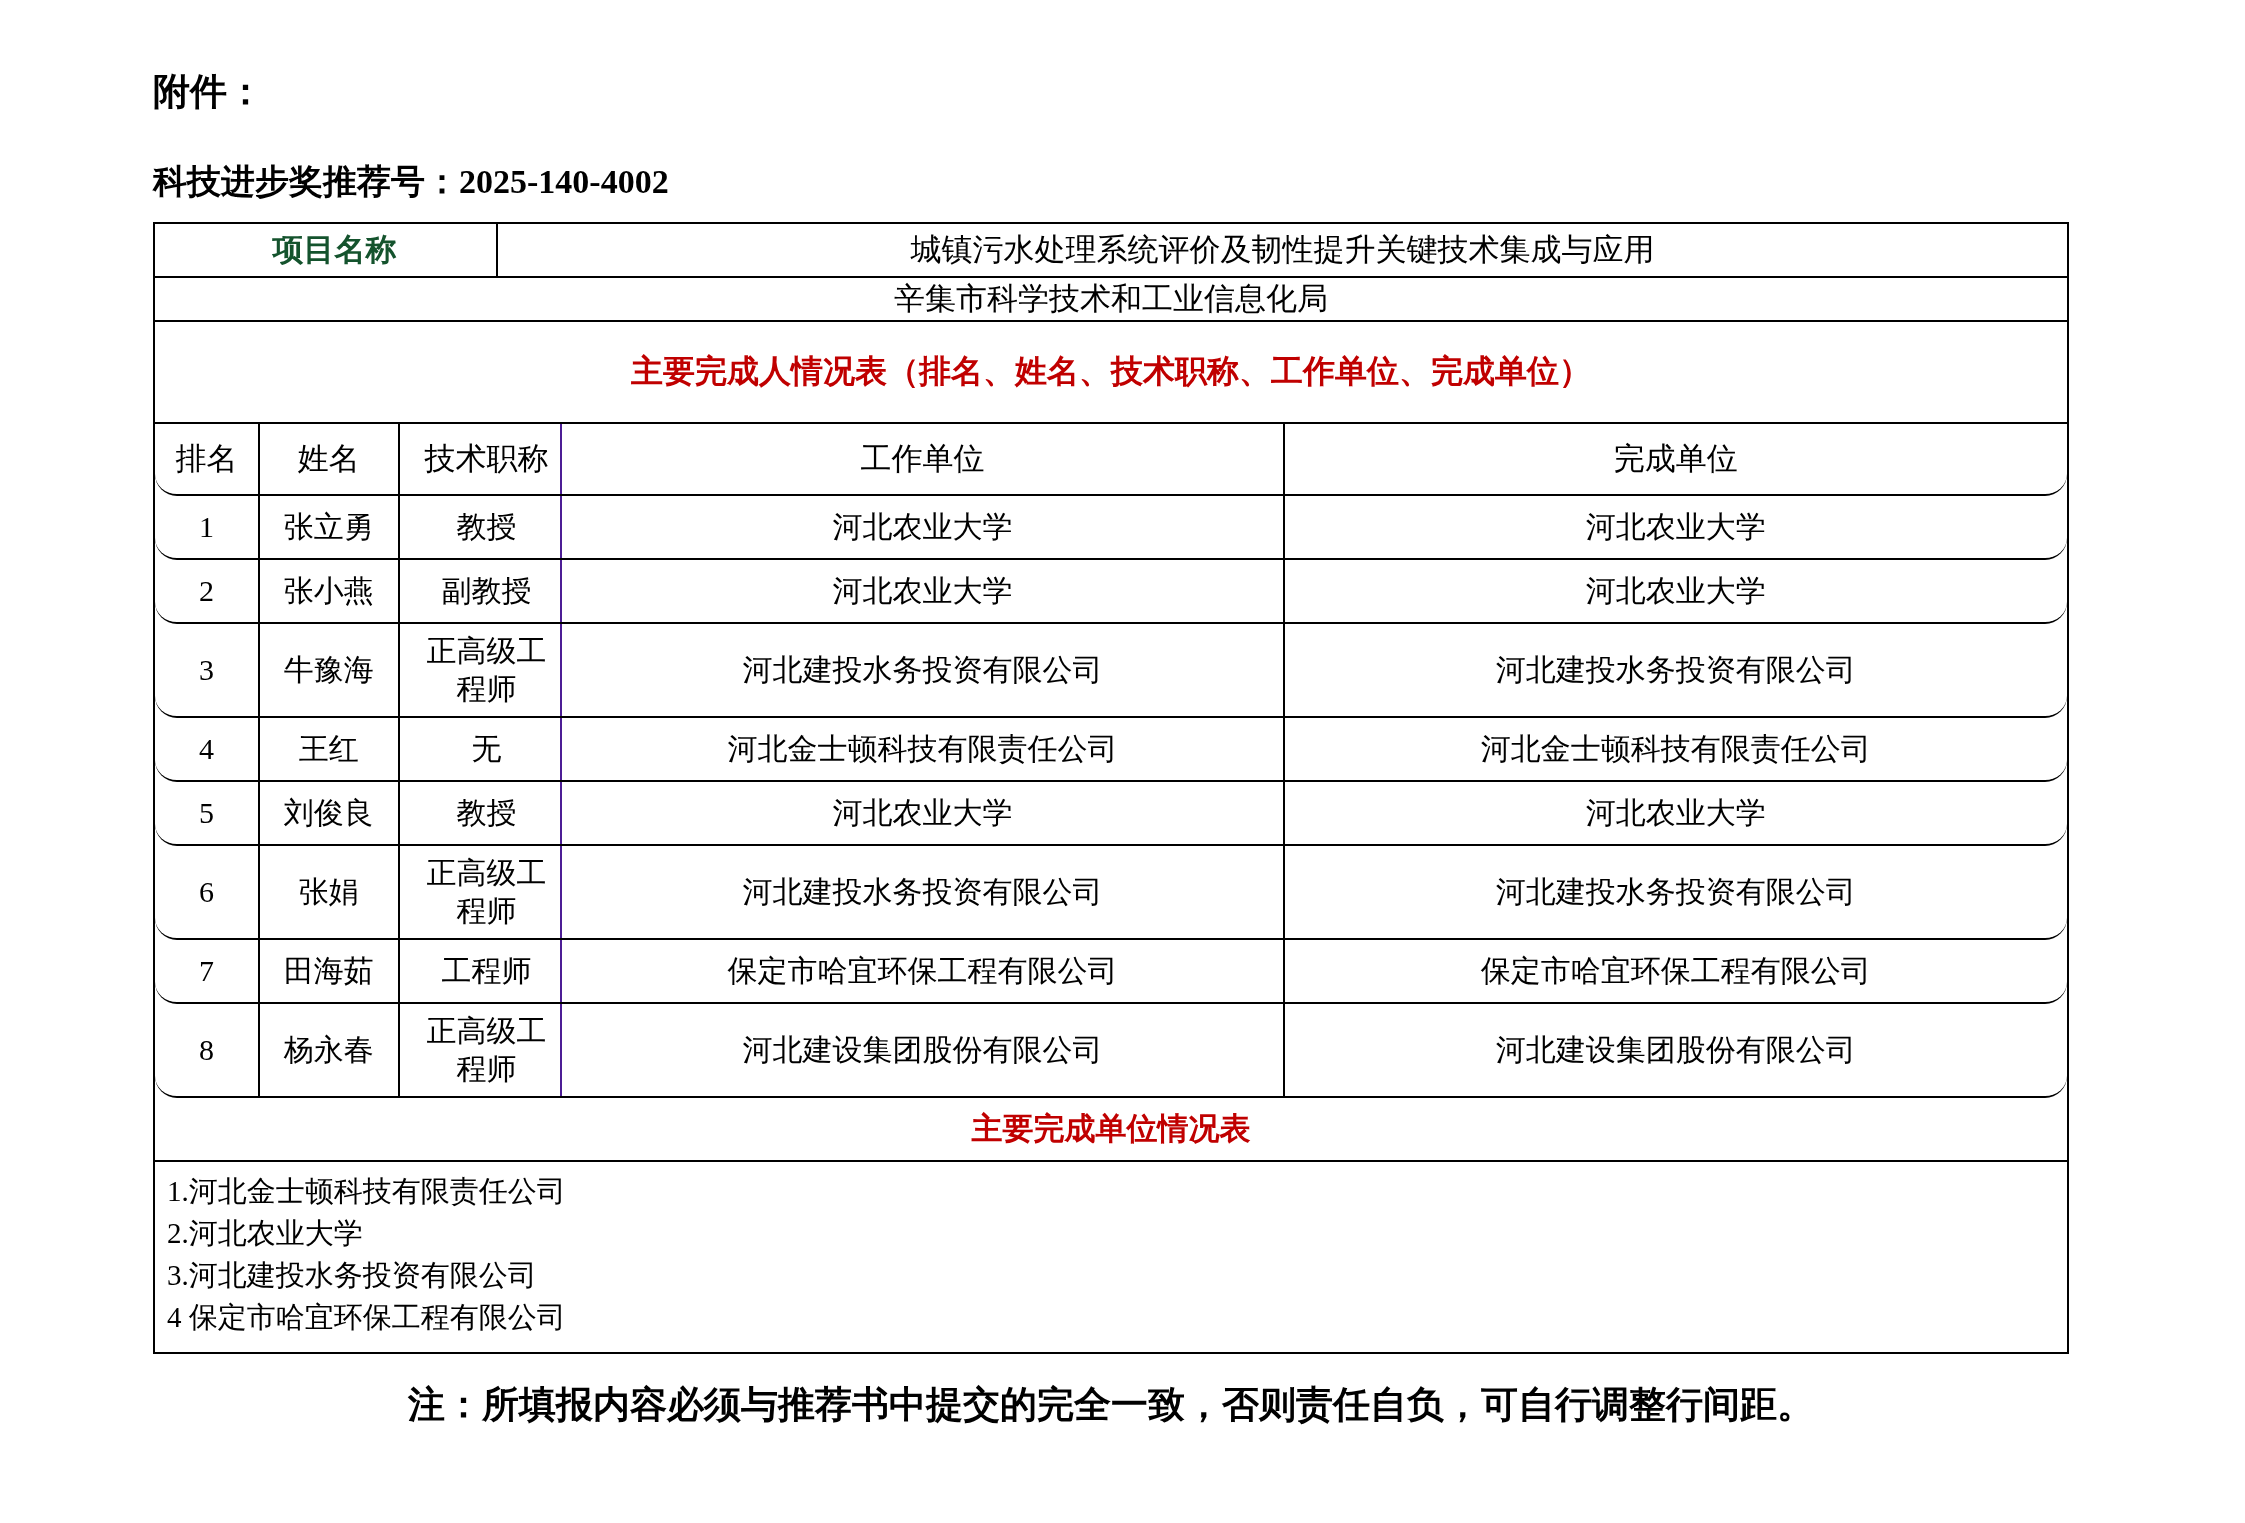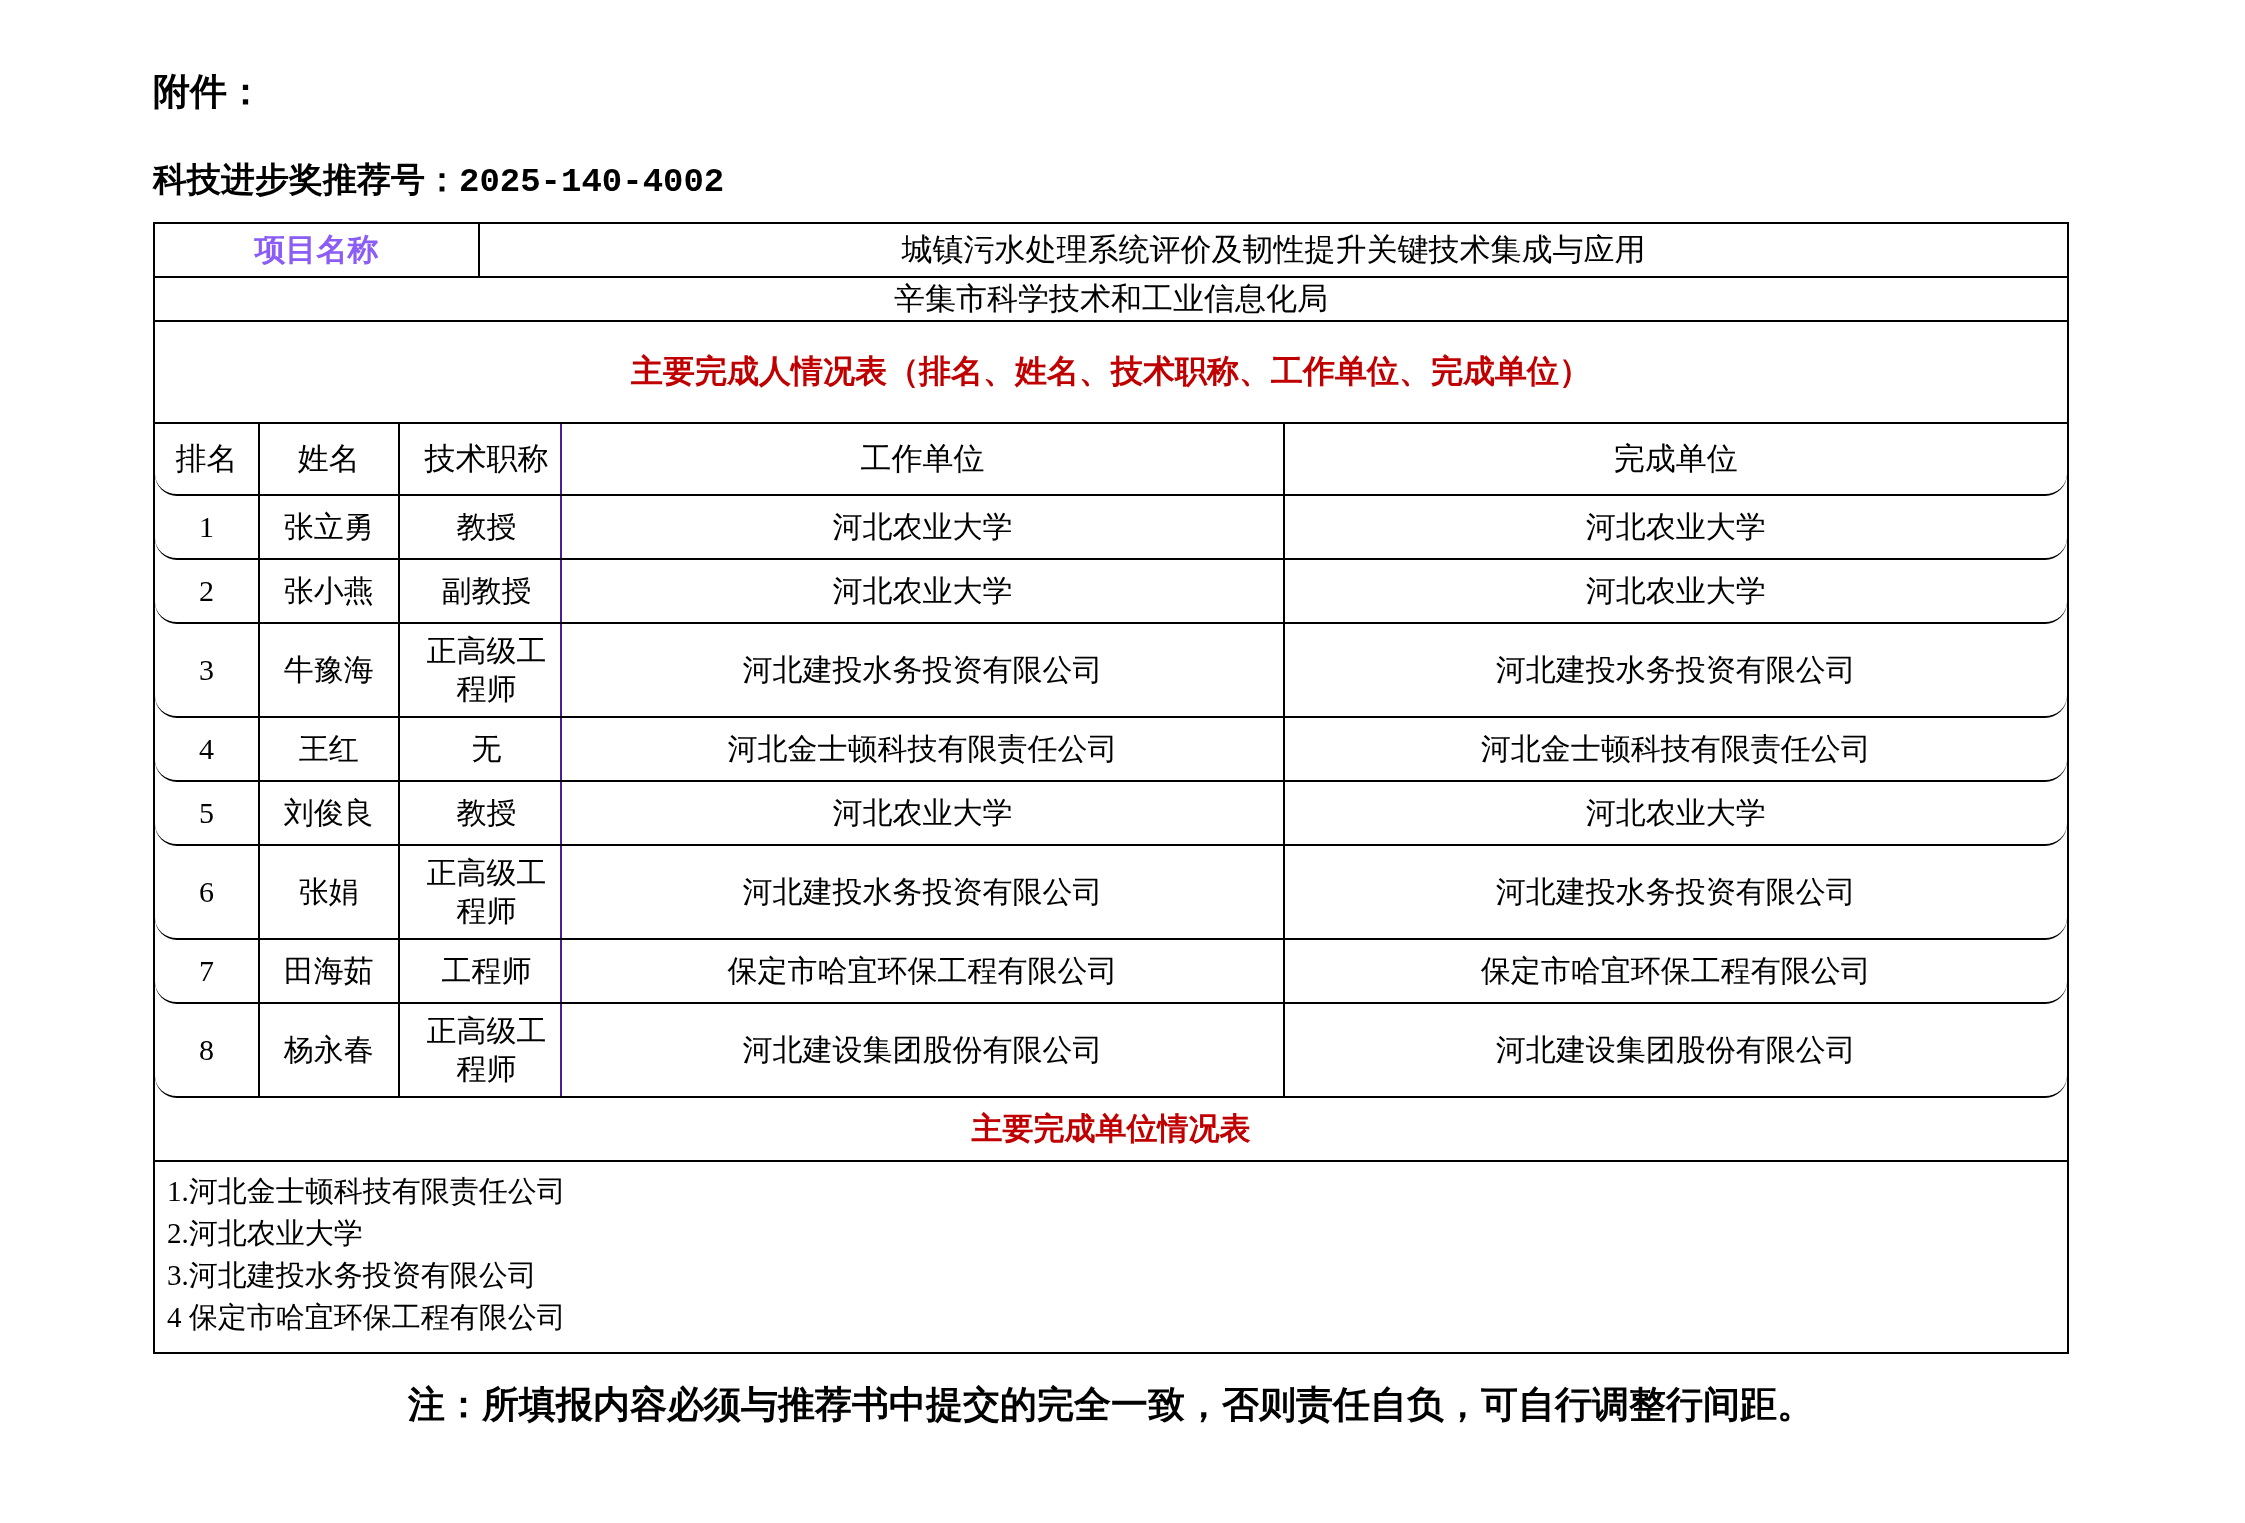--- a/index.html
+++ b/index.html
@@ -25,21 +25,20 @@
     padding-top: 70px;
     font-size: 37px;
     font-weight: bold;
     line-height: 44px;
   }
   .rec-line {
     margin-top: 48px;
     font-size: 34px;
     font-weight: bold;
     line-height: 40px;
-    font-family: Liberation Mono, monospace;
   }
   .rec-number { font-weight: bold; }
   .doc-table {
     margin-top: 20px;
     border: 2px solid #000;
     width: 100%;
   }
   .info-row {
     display: flex;
     border-bottom: 2px solid #000;
@@ -47,21 +46,22 @@
   }
   .info-label {
     width: 325px;
     min-height: 52px;
     border-right: 2px solid #000;
     display: flex;
     align-items: center;
     justify-content: center;
     font-size: 31px;
     font-weight: bold;
-    color: #8b5cf6;
+    color: #14532d;
+    margin-left: 18px;
   }
   .info-row.row2 .info-label { min-height: 58px; }
   .info-value {
     flex: 1;
     display: flex;
     align-items: center;
     justify-content: center;
     font-size: 31px;
     text-align: center;
   }

